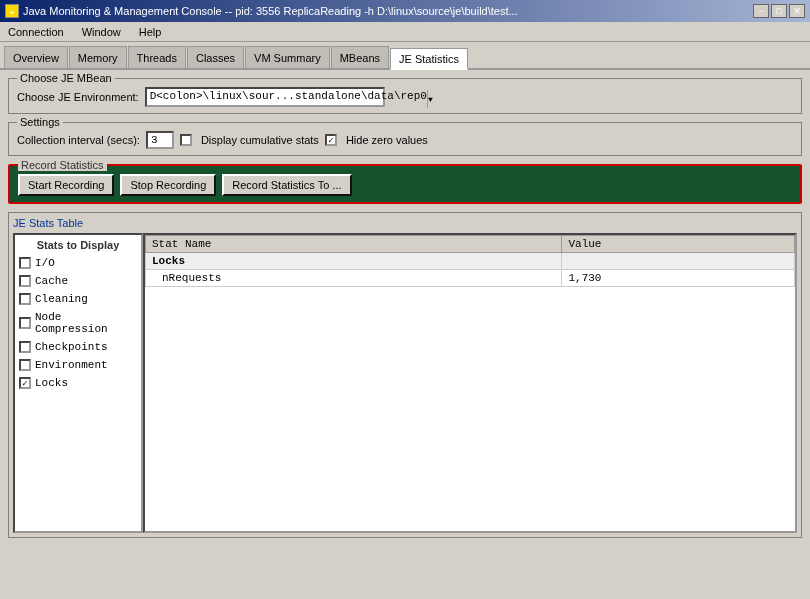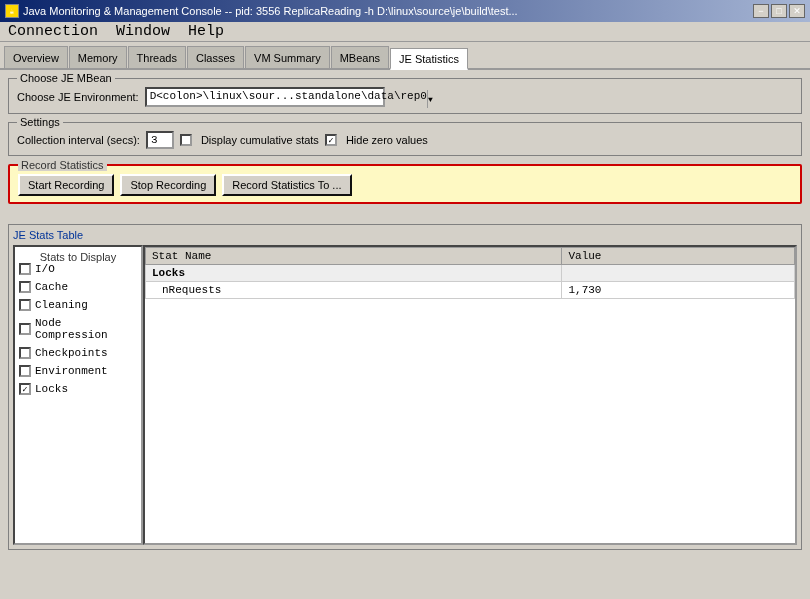--- a/index.html
+++ b/index.html
@@ -58,22 +58,22 @@
     .menu-bar {
       background: #d4d0c8;
       border-bottom: 1px solid #999;
       padding: 2px 4px;
       display: flex;
       gap: 10px;
       height: 20px;
       align-items: center;
     }
     .menu-item {
-      font-size: 15px;
-      font-family: Liberation Mono, monospace;
+      font-size: 11px;
+      font-family: Liberation Sans, sans-serif;
       cursor: pointer;
       padding: 1px 4px;
     }
 
     
     .tab-bar {
       background: #d4d0c8;
       display: flex;
       align-items: flex-end;
       padding: 3px 4px 0 4px;
@@ -205,24 +205,24 @@
       font-family: 'Tahoma', sans-serif;
       cursor: pointer;
       height: 22px;
       display: flex; align-items: center; text-align: right;
     }
 
     
     .record-group {
       border: 2px solid #cc0000;
       border-radius: 2px;
-      margin-bottom: 20px;
+      margin-bottom: 8px;
       padding: 4px 0 6px 8px;
       position: relative;
-      background: #fef9c3;
+      background: #14532d;
     }
     .record-legend {
       position: absolute;
       top: -7px;
       left: 8px;
       background: #d4d0c8;
       padding: 0 3px;
       font-size: 11px;
       font-family: 'Tahoma', sans-serif;
       color: #333;
@@ -251,21 +251,22 @@
       border: 2px inset #999;
       background: white;
       width: 130px;
       padding: 4px;
       overflow-y: auto;
       flex-shrink: 0;
     }
     .left-panel-title {
       font-size: 11px;
       font-family: 'Tahoma', sans-serif;
-      font-weight: normal;
+      font-weight: bold;
+      margin-bottom: 6px;
       text-align: center;
       color: #333;
     }
     .stat-checkbox {
       display: flex;
       align-items: center;
       gap: 4px;
       margin-bottom: 6px;
       cursor: pointer;
     }

